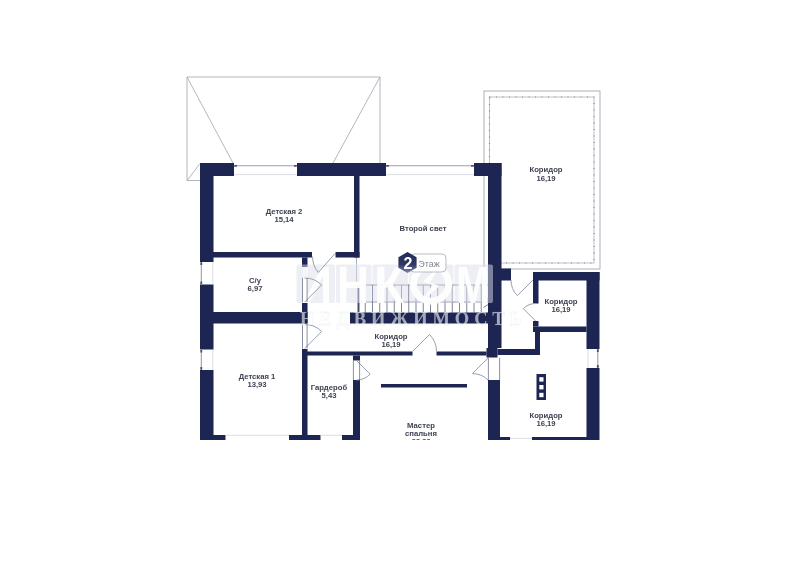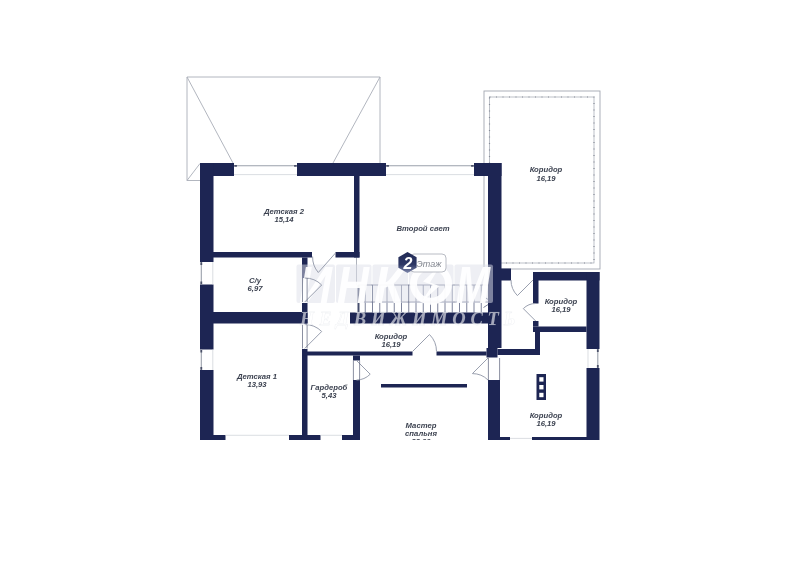--- a/index.html
+++ b/index.html
@@ -1,16 +1,16 @@
 <!DOCTYPE html>
 <html><head>
 <meta charset="utf-8">
 <style>
 html,body{margin:0;padding:0;background:#ffffff;}
-#page{width:800px;height:440px;position:relative;background:#ffffff;overflow:hidden;font-style:italic;}
+#page{width:800px;height:440px;position:relative;background:#ffffff;overflow:hidden;}
 text{font-family:"Liberation Sans",sans-serif;}
 </style>
 </head>
 <body>
 <div id="page">
 <svg width="800" height="584" viewBox="0 0 800 584" xmlns="http://www.w3.org/2000/svg">
 <defs>
 <linearGradient id="hexg" x1="0" y1="0" x2="0" y2="1">
 <stop offset="0" stop-color="#212a55"></stop>
 <stop offset="0.6" stop-color="#2f3966"></stop>

